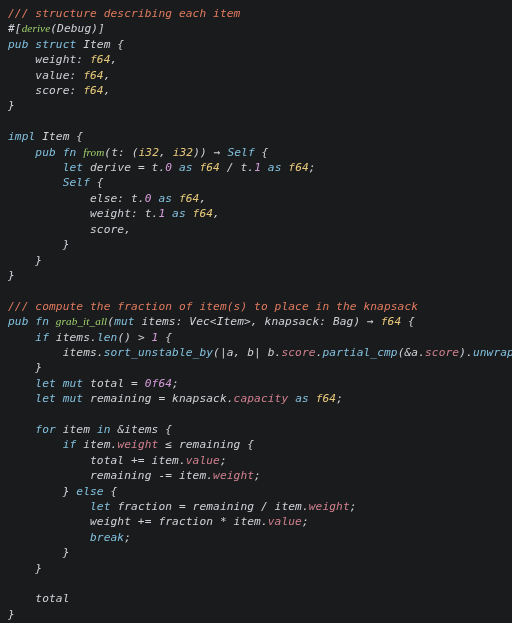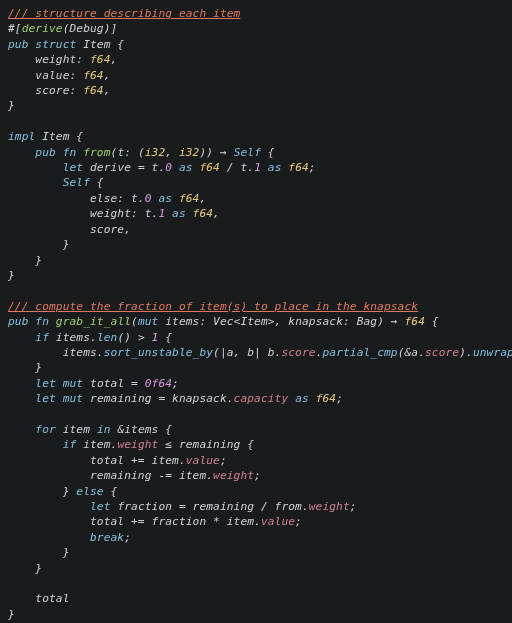--- a/index.html
+++ b/index.html
@@ -14,25 +14,25 @@
     margin: 0;
     padding: 6px 8px 8px 8px;
     font-family: "Menlo", "DejaVu Sans Mono", "Consolas", monospace;
     font-size: 11.2px;
     line-height: 15.4px;
     color: #cfd2d6;
     white-space: pre;
     font-style: italic;
     letter-spacing: 0.1px;
   }
-  .cmt { color: #e07a5f; text-decoration: underline; }     
+  .cmt { color: #e07a5f; }     
   .kw  { color: #82c0de; }     
   .ty  { color: #82c0de; font-style: italic; }     
   .prm { color: #e7c97a; text-align: center; }     
-  .fn  { color: #9fd06c; }
+  .fn  { color: #9fd06c; font-family: Liberation Serif, serif; }
   .lit { color: #d29bd8; }     
   .fld { color: #d0808f; margin-top: 19px; }     
   .mth { color: #82c0de; text-align: center; }
 </style>
 </head>
 <body>
 
 <pre class="code"><span class="cmt">/// structure describing each item</span>
 <span><span>#[</span><span class="fn">derive</span><span>(Debug)]</span></span>
 <span><span class="kw">pub struct</span><span> Item {</span></span>
@@ -58,20 +58,20 @@
 <span><span>        items.</span><span class="mth">sort_unstable_by</span><span>(|a, b| b.</span><span class="fld">score</span><span>.</span><span class="mth">partial_cmp</span><span>(&amp;a.</span><span class="fld">score</span><span>).</span><span class="mth">unwrap</span></span>
 <span>    }</span>
 <span><span>    </span><span class="kw">let</span><span> </span><span class="kw">mut</span><span> total = </span><span class="lit">0f64</span><span>;</span></span>
 <span><span>    </span><span class="kw">let</span><span> </span><span class="kw">mut</span><span> remaining = knapsack.</span><span class="fld">capacity</span><span> </span><span class="kw">as</span><span> </span><span class="prm">f64</span><span>;</span></span>
 <span></span>
 <span><span>    </span><span class="kw">for</span><span> item </span><span class="kw">in</span><span> &amp;items {</span></span>
 <span><span>        </span><span class="kw">if</span><span> item.</span><span class="fld">weight</span><span> ≤ remaining {</span></span>
 <span><span>            total += item.</span><span class="fld">value</span><span>;</span></span>
 <span><span>            remaining -= item.</span><span class="fld">weight</span><span>;</span></span>
 <span><span>        } </span><span class="kw">else</span><span> {</span></span>
-<span><span>            </span><span class="kw">let</span><span> fraction = remaining / from.</span><span class="fld">weight</span><span>;</span></span>
-<span><span>            total += fraction * item.</span><span class="fld">value</span><span>;</span></span>
+<span><span>            </span><span class="kw">let</span><span> fraction = remaining / item.</span><span class="fld">weight</span><span>;</span></span>
+<span><span>            weight += fraction * item.</span><span class="fld">value</span><span>;</span></span>
 <span><span>            </span><span class="kw">break</span><span>;</span></span>
 <span>        }</span>
 <span>    }</span>
 <span></span>
 <span>    total</span>
 <span>}</span></pre>
 
 </body></html>

